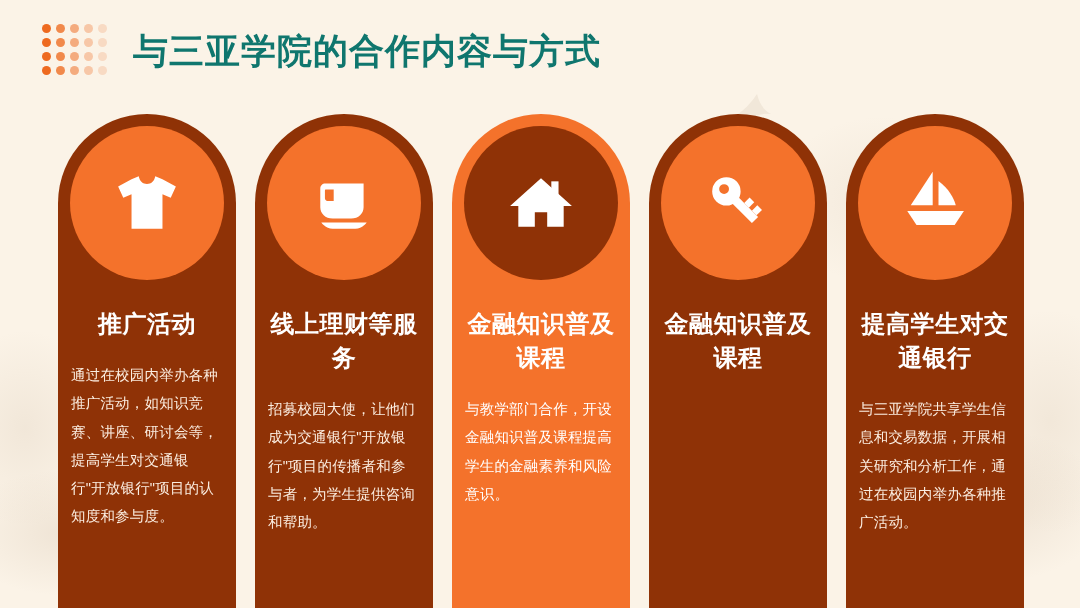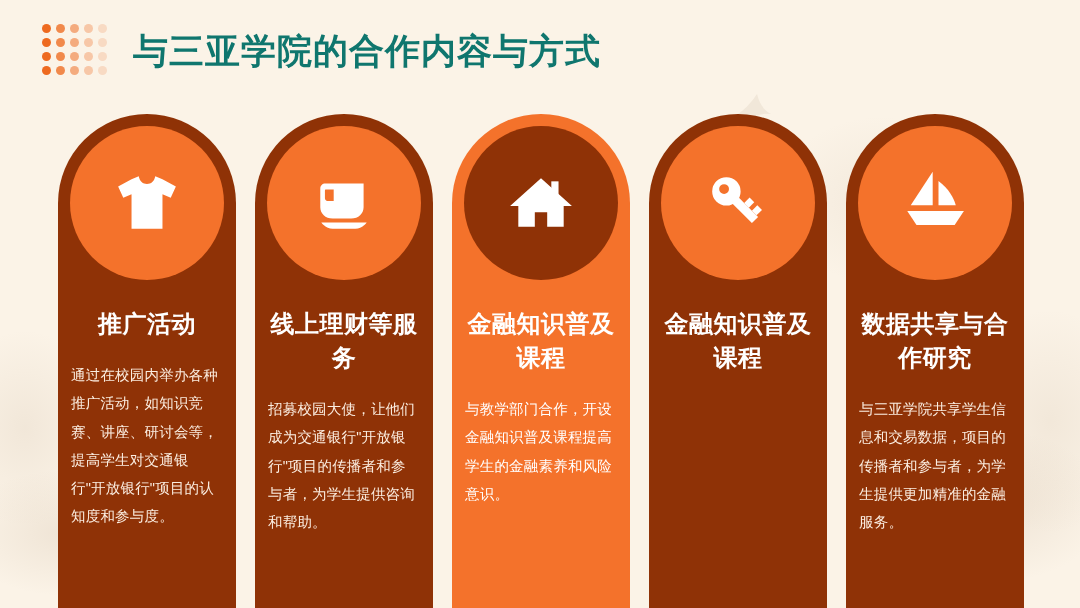--- a/index.html
+++ b/index.html
@@ -213,17 +213,17 @@
   </div>
 
   <div class="card">
     <div class="icon-circle boat-ic">
       <svg viewBox="0 0 64 64">
         <path d="M30 5 L30 34 L11 34 Z"></path>
         <path d="M35 13 C44 20 48 27 50 34 L35 34 Z"></path>
         <path d="M8 39 L57 39 L49 51 L16 51 Z"></path>
       </svg>
     </div>
-    <div class="card-title">数据共享与合作研究</div>
-    <div class="card-body">与三亚学院共享学生信息和交易数据，项目的传播者和参与者，为学生提供更加精准的金融服务。</div>
+    <div class="card-title">提高学生对交通银行</div>
+    <div class="card-body">与三亚学院共享学生信息和交易数据，开展相关研究和分析工作，通过在校园内举办各种推广活动。</div>
   </div>
 
 </div>
 
 </body></html>

